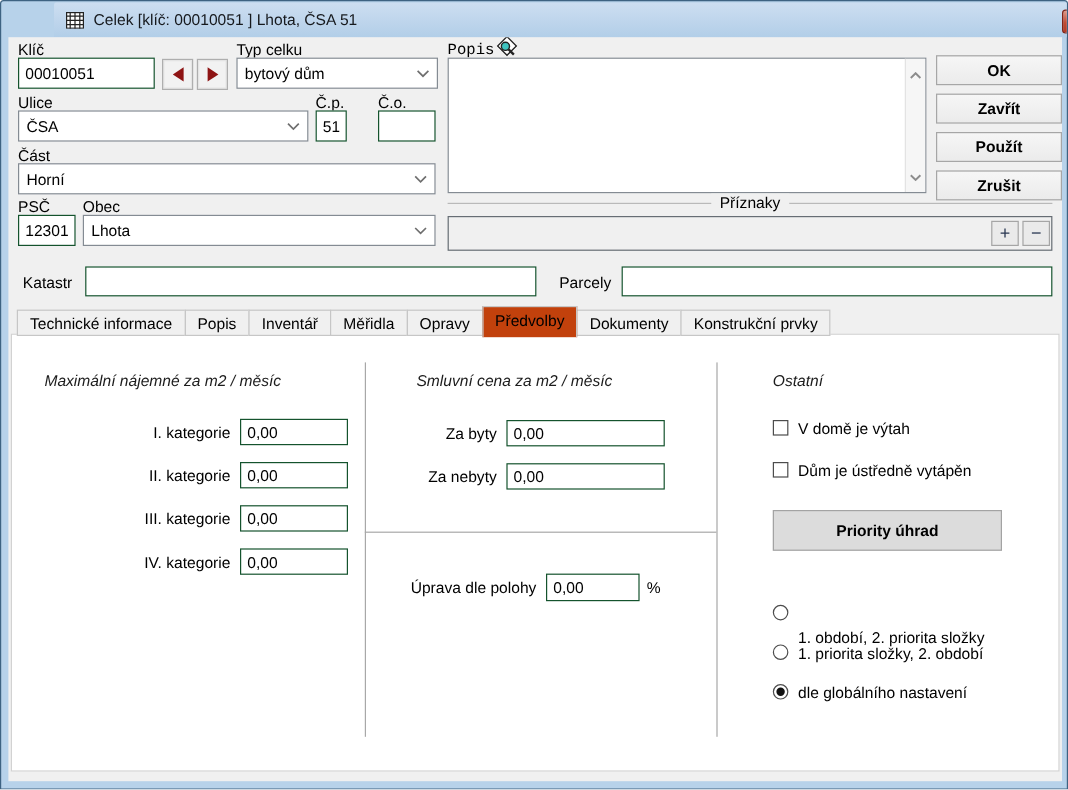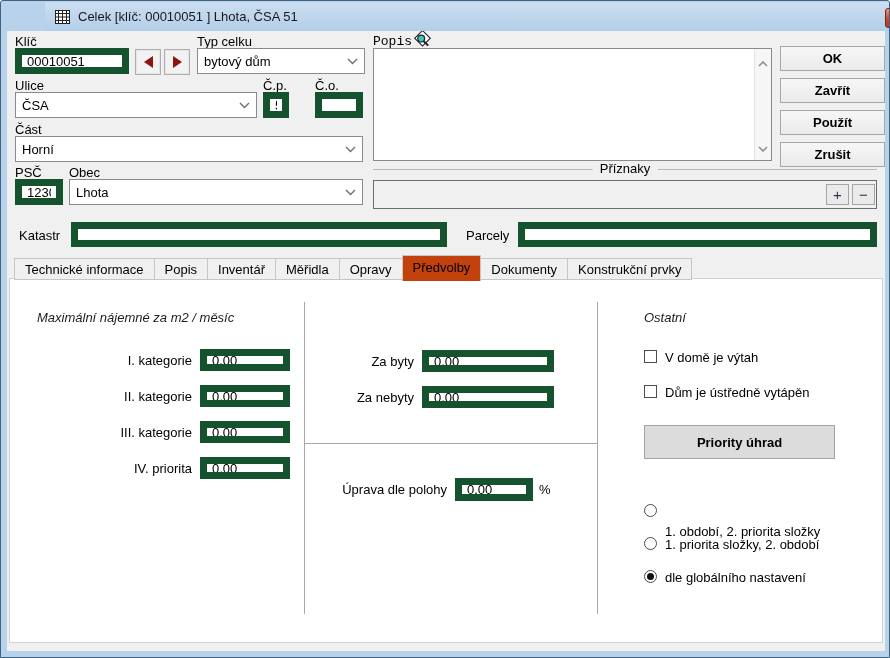--- a/index.html
+++ b/index.html
@@ -18,21 +18,21 @@
   .title-text{margin-left:8px;font-size:13px;color:#16191d;}
   .close-btn{
     position:absolute;right:12px;top:6px;width:34px;height:20px;
     background:linear-gradient(180deg,#e09a89,#c14b33 55%,#b23a23);
     border:1px solid #7e2418;border-radius:3px;
     display:flex;align-items:center;justify-content:center;cursor:default;
   }
   .content{position:absolute;left:6px;top:30px;width:878px;height:620px;background:#f0f0f0;}
   .lbl{position:absolute;font-size:13px;color:#000;white-space:nowrap;line-height:14px;}
   .inp{
-    position:absolute;background:#fff;border:7px solid #14532d;
+    position:absolute;background:#fff;border:1px solid #14532d;
     font-size:13px;padding:0 5px;font-family:inherit;color:#000;outline:none;
   }
   .combo{
     position:absolute;background:#fff;border:1px solid #848b93;
     display:flex;align-items:center;justify-content:space-between;
     padding:0 6px;font-size:13px;color:#000;
   }
   .chev{display:flex;flex:none;}
   .navbtn{
     position:absolute;width:26px;height:26px;background:#f2f2f2;
@@ -239,23 +239,24 @@
 
       <div class="rlabel" style="left:62px;top:75px;width:120px;">I. kategorie</div>
       <input class="inp num" style="left: 190px; top: 70px; width: 90px; height: 22px;" value="0,00">
 
       <div class="rlabel" style="left:62px;top:111px;width:120px;">II. kategorie</div>
       <input class="inp num" style="left: 190px; top: 106px; width: 90px; height: 22px;" value="0,00">
 
       <div class="rlabel" style="left:62px;top:147px;width:120px;">III. kategorie</div>
       <input class="inp num" style="left: 190px; top: 142px; width: 90px; height: 22px;" value="0,00">
 
-      <div class="rlabel" style="left:62px;top:183px;width:120px;">IV. priorita</div>
+      <div class="rlabel" style="left:62px;top:183px;width:120px;">IV. kategorie</div>
       <input class="inp num" style="left: 190px; top: 178px; width: 90px; height: 22px;" value="0,00">
 
+      <div class="heading" style="left:337px;top:31px;">Smluvní cena za m2 / měsíc</div>
 
       <div class="rlabel" style="left:304px;top:76px;width:100px;">Za byty</div>
       <input class="inp num" style="left: 412px; top: 71px; width: 132px; height: 22px;" value="0,00">
 
       <div class="rlabel" style="left:304px;top:112px;width:100px;">Za nebyty</div>
       <input class="inp num" style="left: 412px; top: 107px; width: 132px; height: 22px;" value="0,00">
 
       <div class="rlabel" style="left:297px;top:204px;width:140px;">Úprava dle polohy</div>
       <input class="inp num" style="left: 445px; top: 199px; width: 78px; height: 23px;" value="0,00">
       <div class="rlabel" style="left:529px;top:204px;width:20px;text-align:left;">%</div>

